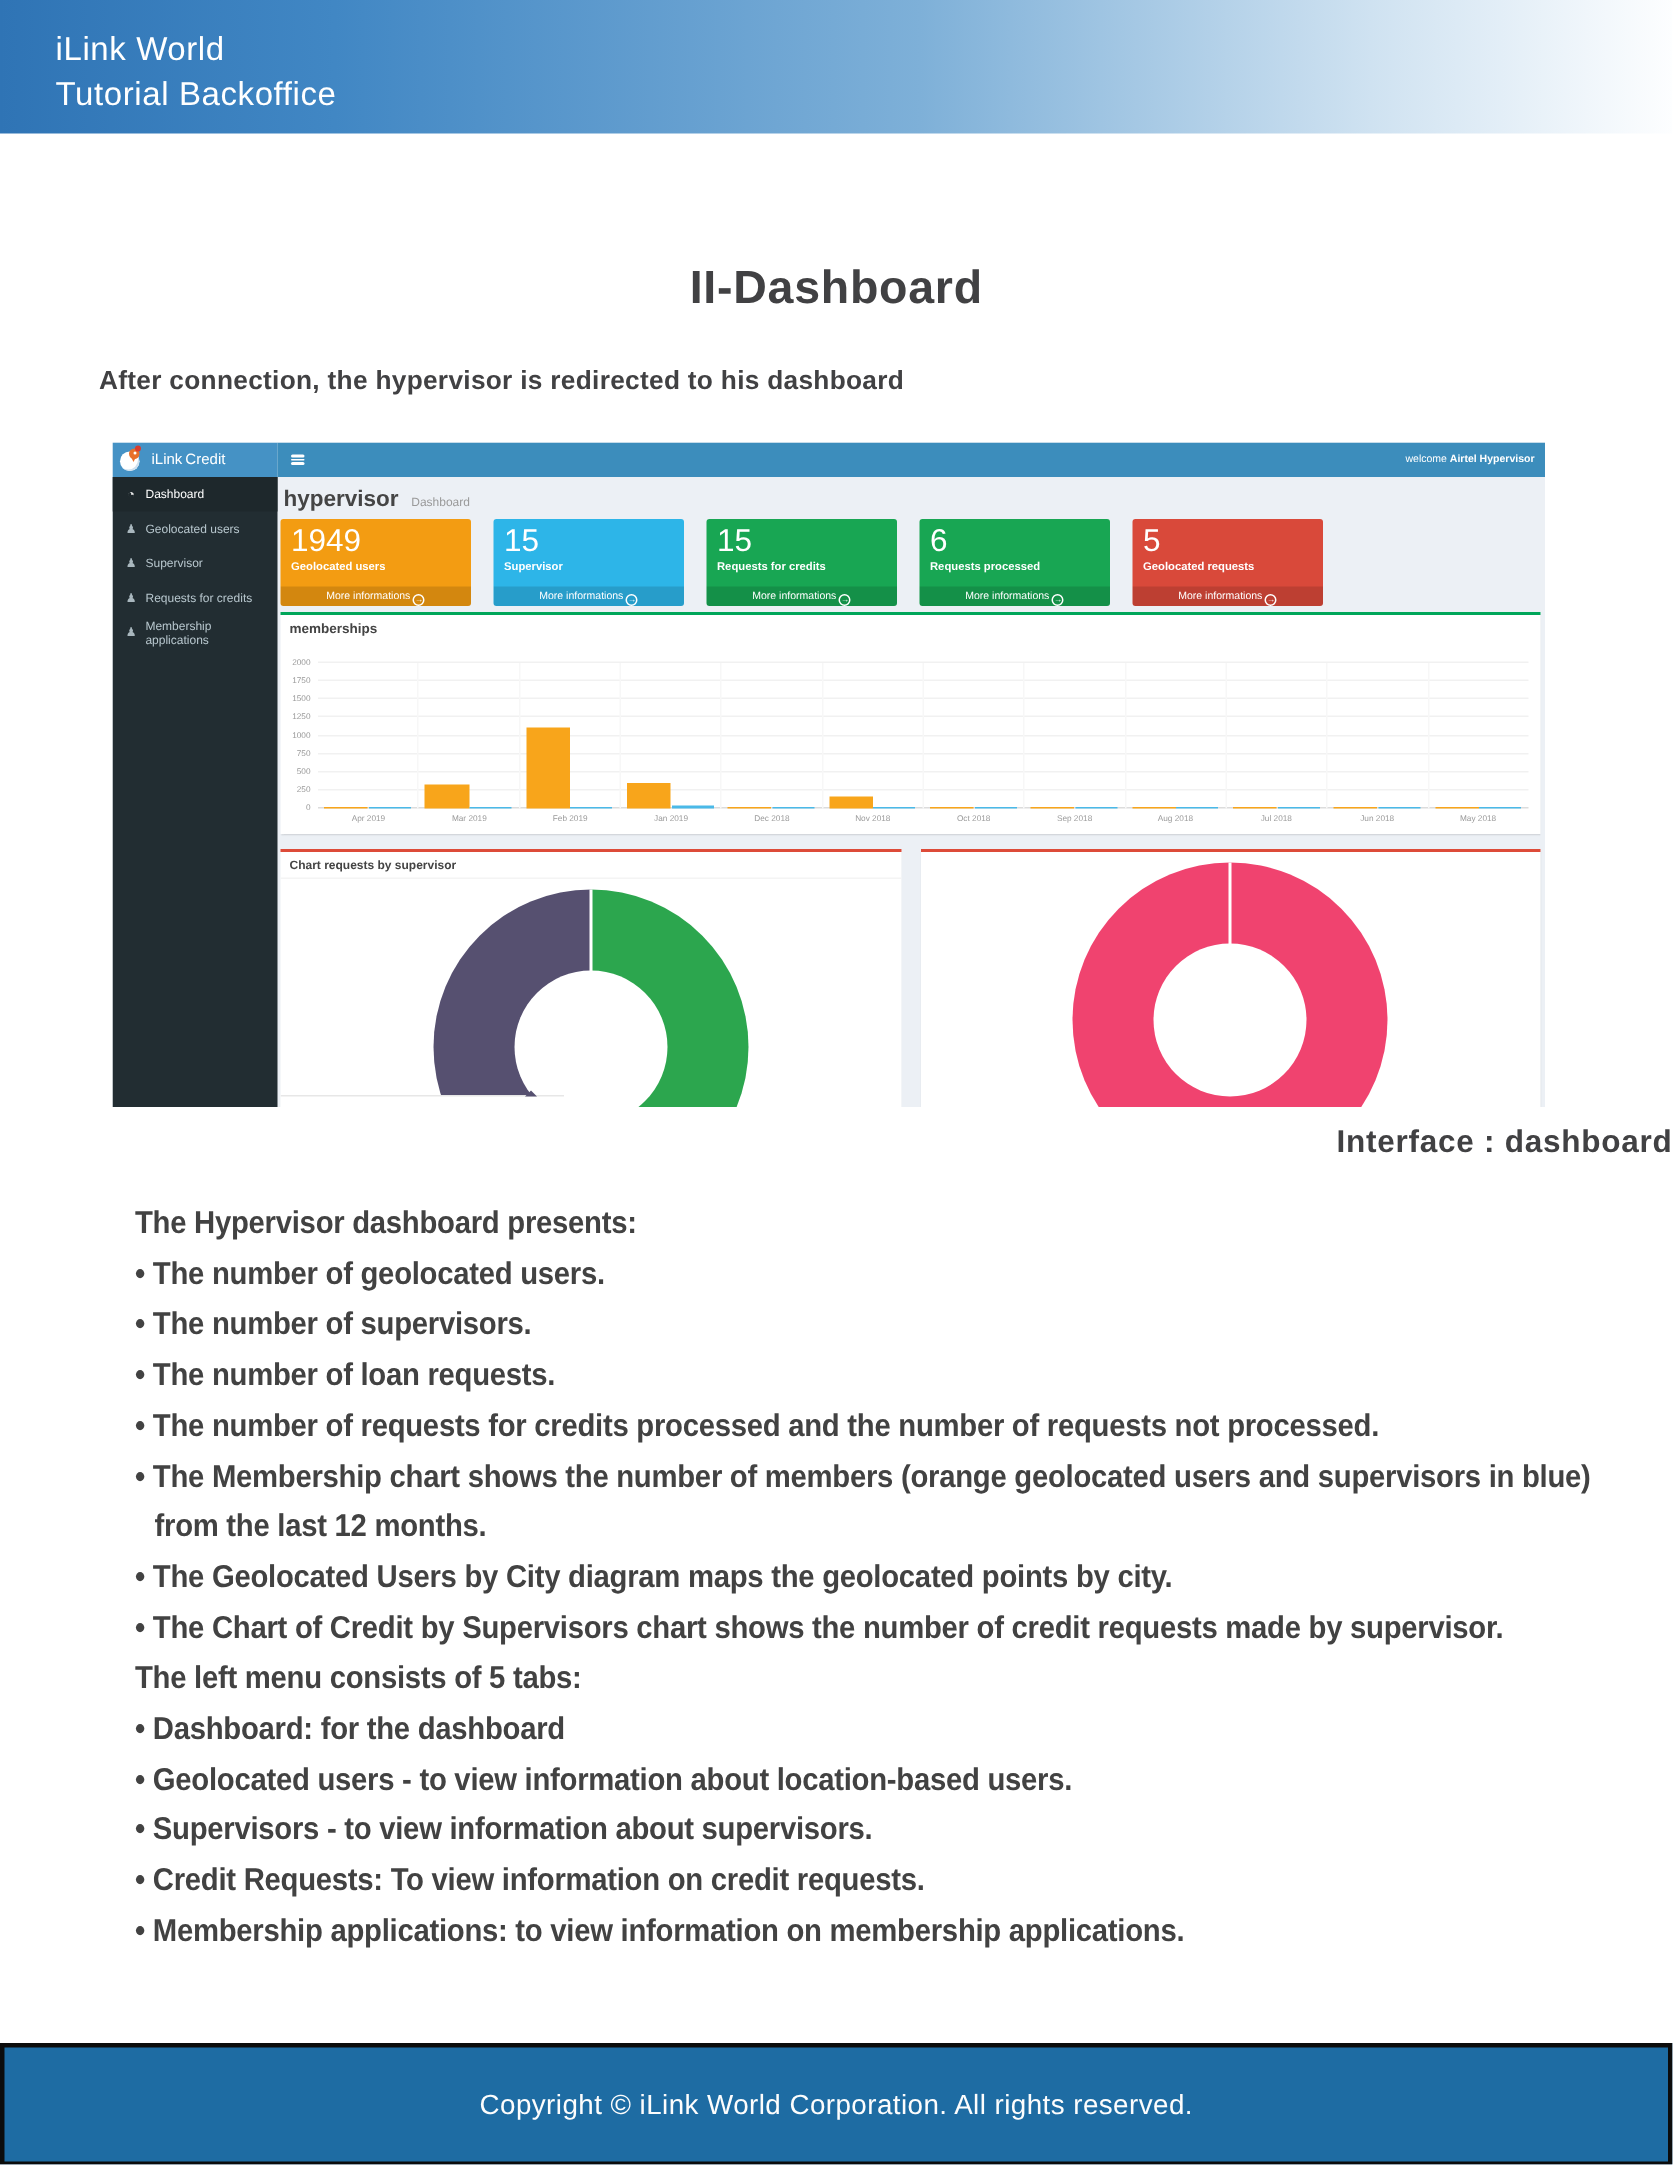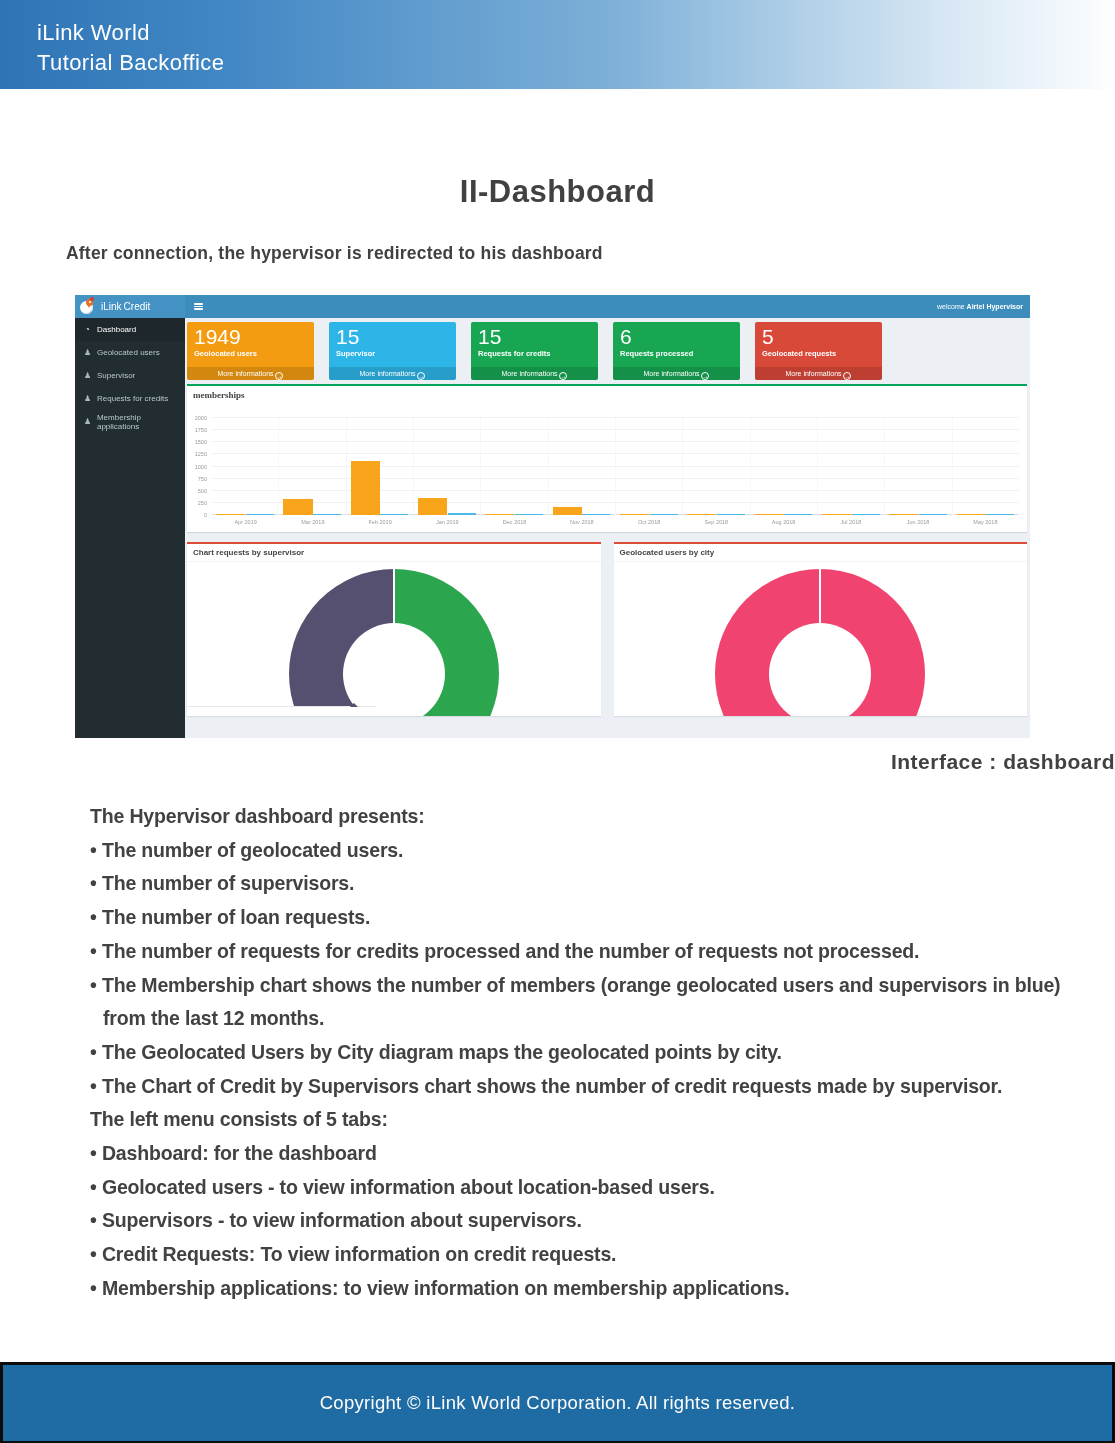--- a/index.html
+++ b/index.html
@@ -56,21 +56,21 @@
   .cbody{padding:3px 7px 0;height:45px;box-sizing:border-box;}
   .cval{font-size:21px;font-weight:400;line-height:23px;}
   .clab{font-size:7.5px;font-weight:700;margin-top:1px;}
   .cfoot{height:13px;line-height:13px;text-align:center;font-size:7px;
         background:rgba(0,0,0,0.13);color:#fff;cursor:pointer;}
   .circ{display:inline-block;width:8px;height:8px;line-height:6px;border:1px solid #fff;
         border-radius:50%;font-size:5.5px;vertical-align:-1.5px;box-sizing:border-box;text-align:center;}
 
   .membox{margin-top:4px;background:#ffffff;border-top:2px solid #00a65a;height:148px;
         box-sizing:border-box;position:relative;box-shadow:0 1px 1px rgba(0,0,0,.1);}
-  .bt{font-size:9px;font-weight:700;color:#444;padding:4px 6px 2px;font-family:Liberation Serif, serif;}
+  .bt{font-size:9px;font-weight:700;color:#444;padding:4px 6px 2px;}
   .cwrap{position:absolute;left:6px;right:8px;top:20px;bottom:4px;}
   .yaxis{position:absolute;left:0;top:12px;width:17px;bottom:13px;}
   .ytick{position:absolute;right:3px;transform:translateY(50%);font-size:5.5px;color:#999;}
   .plot{position:absolute;left:19px;right:0;top:12px;bottom:13px;}
   .hgrid{position:absolute;left:0;right:0;height:1px;background:#f1f1f1;}
   .hgrid.base{background:#dcdcdc;}
   .bgroup{flex:1;position:relative;border-left:1px solid #f7f7f7;}
   .bgroup.first{border-left:none;}
   .bgrow{position:absolute;left:0;top:0;right:0;bottom:0;display:flex;}
   .bar{position:absolute;bottom:0;min-height:1.5px;}
@@ -155,20 +155,24 @@
         <i></i>
         <i></i>
       </span>
     <span class="welcome">
       <span>welcome</span>
       <span class="wb">Airtel Hypervisor</span>
     </span>
   </div>
 
   <div class="ss-content">
+    <div class="ss-h">
+      <span class="t">hypervisor</span>
+      <span class="s">Dashboard</span>
+    </div>
 
     <div class="cards">
         <div class="card" style="background: rgb(243, 156, 18);">
           <div class="cbody">
             <div class="cval">1949</div>
             <div class="clab">Geolocated users</div>
           </div>
           <div class="cfoot">More informations <span class="circ">→</span></div>
         </div>
         <div class="card" style="background: rgb(45, 181, 232);">
@@ -298,21 +302,20 @@
       <div class="cbox">
         <div class="bt2">Chart requests by supervisor</div>
         <div class="donut" style="background: conic-gradient(rgb(44, 166, 78) 0%, rgb(44, 166, 78) 50%, rgb(86, 80, 112) 50%, rgb(86, 80, 112) 100%);">
           <span class="dvt"></span>
 
           <span class="hole"></span>
         </div>
         <div class="remnant"></div>
       </div>
       <div class="cbox">
-        <div class="bt2">Geolocated users by city</div>
         <div class="donut" style="background: conic-gradient(rgb(240, 67, 111) 0%, rgb(240, 67, 111) 100%);">
           <span class="dvt"></span>
           <span class="hole"></span>
         </div>
       </div>
     </div>
   </div>
 </div>
 
 <div class="caption">Interface : dashboard</div>

